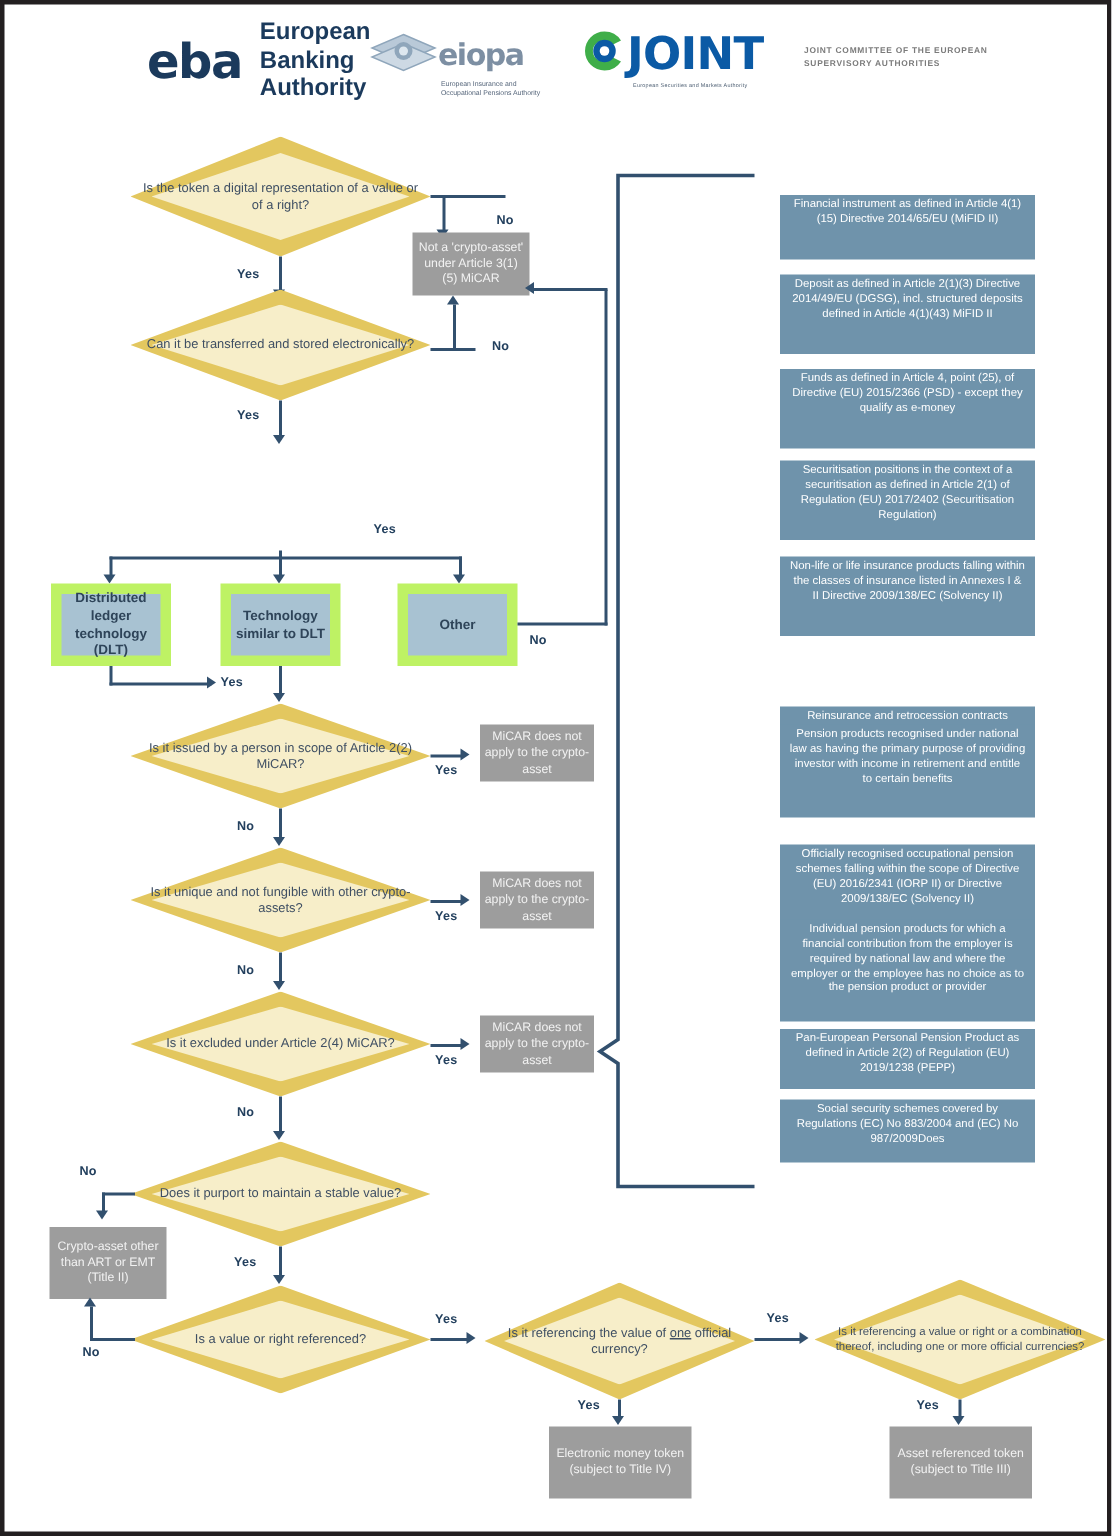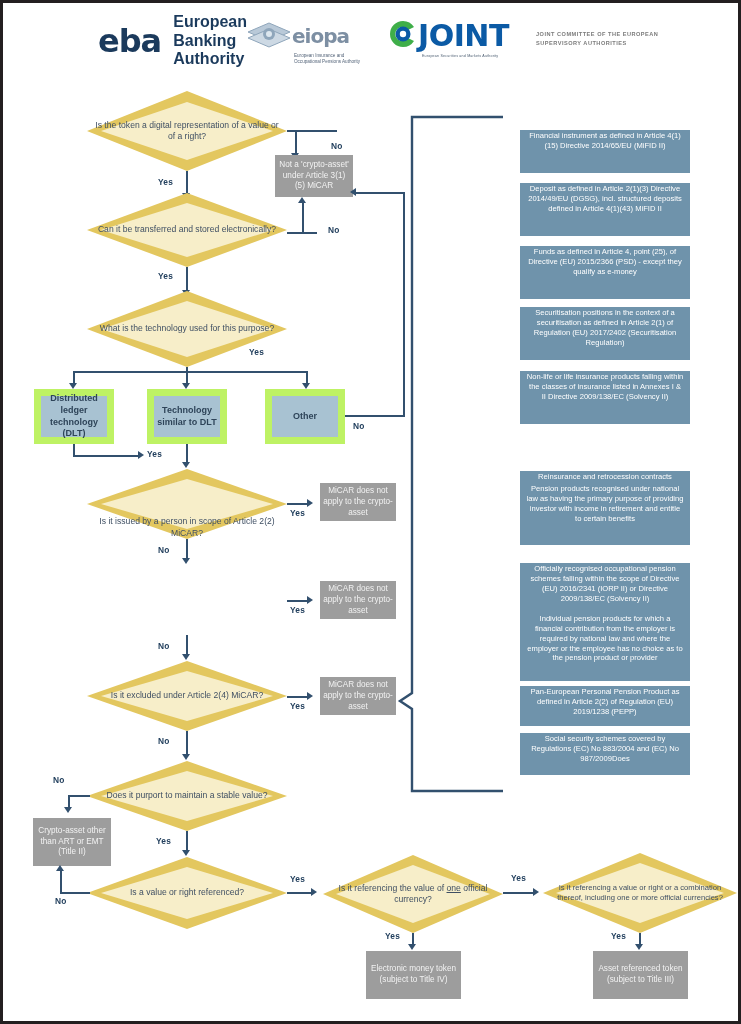--- a/index.html
+++ b/index.html
@@ -135,25 +135,20 @@
 
   <div class="abs ln" style="left:284px;top:229px;width:30px;height:2px;"></div>
   <div class="abs ln" style="left:299px;top:200px;width:2px;height:30px;"></div>
   <div class="abs arw arw-u" style="left:295px;top:194px;"></div>
   <div class="abs lbl" style="left:325px;top:222px;">No</div>
 
   <div class="abs ln" style="left:183px;top:264px;width:2px;height:26px;"></div>
   <div class="abs arw arw-d" style="left:179px;top:287px;"></div>
   <div class="abs lbl" style="left:155px;top:268px;">Yes</div>
 
-  <div class="abs dia" style="left:84px;top:288px;width:200px;height:76px;">
-    <div class="dshape"></div>
-    <div class="dinner" style="left:14px;top:10px;right:14px;bottom:10px;"></div>
-    <div class="dtext">What is the technology used for this purpose?</div>
-  </div>
 
   <div class="abs ln" style="left:183px;top:364px;width:2px;height:18px;"></div>
   <div class="abs ln" style="left:70px;top:368px;width:235px;height:2px;"></div>
   <div class="abs ln" style="left:70px;top:368px;width:2px;height:14px;"></div>
   <div class="abs ln" style="left:303px;top:368px;width:2px;height:14px;"></div>
   <div class="abs arw arw-d" style="left:66px;top:380px;"></div>
   <div class="abs arw arw-d" style="left:179px;top:380px;"></div>
   <div class="abs arw arw-d" style="left:299px;top:380px;"></div>
   <div class="abs lbl" style="left:246px;top:344px;">Yes</div>
 
@@ -179,35 +174,40 @@
   <div class="abs arw arw-l" style="left:347px;top:185px;"></div>
   <div class="abs lbl" style="left:350px;top:418px;">No</div>
 
   <div class="abs ln" style="left:70px;top:441px;width:2px;height:13px;"></div>
   <div class="abs ln" style="left:70px;top:452px;width:68px;height:2px;"></div>
   <div class="abs arw arw-r" style="left:135px;top:448px;"></div>
   <div class="abs lbl" style="left:144px;top:446px;">Yes</div>
   <div class="abs ln" style="left:183px;top:441px;width:2px;height:21px;"></div>
   <div class="abs arw arw-d" style="left:179px;top:459px;"></div>
 
-  <div class="abs dia" style="left:84px;top:466px;width:200px;height:70px;align-items:flex-end;">
+  <div class="abs dia" style="left:84px;top:466px;width:200px;height:70px;">
     <div class="dshape"></div>
     <div class="dinner" style="left:14px;top:10px;right:14px;bottom:10px;"></div>
     <div class="dtext">Is it issued by a person in scope of Article 2(2) MiCAR?</div>
   </div>
   <div class="abs ln" style="left:284px;top:500px;width:22px;height:2px;"></div>
   <div class="abs arw arw-r" style="left:304px;top:496px;"></div>
   <div class="abs lbl" style="left:287px;top:505px;">Yes</div>
   <div class="abs gbox" style="left:317px;top:480px;width:76px;height:38px;">
     <span>MiCAR does not apply to the crypto-asset</span>
   </div>
   <div class="abs ln" style="left:183px;top:536px;width:2px;height:22px;"></div>
   <div class="abs arw arw-d" style="left:179px;top:555px;"></div>
   <div class="abs lbl" style="left:155px;top:542px;">No</div>
 
+  <div class="abs dia" style="left:84px;top:562px;width:200px;height:70px;">
+    <div class="dshape"></div>
+    <div class="dinner" style="left:14px;top:10px;right:14px;bottom:10px;"></div>
+    <div class="dtext">Is it unique and not fungible with other crypto-assets?</div>
+  </div>
   <div class="abs ln" style="left:284px;top:597px;width:22px;height:2px;"></div>
   <div class="abs arw arw-r" style="left:304px;top:593px;"></div>
   <div class="abs lbl" style="left:287px;top:602px;">Yes</div>
   <div class="abs gbox" style="left:317px;top:578px;width:76px;height:38px;">
     <span>MiCAR does not apply to the crypto-asset</span>
   </div>
   <div class="abs ln" style="left:183px;top:632px;width:2px;height:22px;"></div>
   <div class="abs arw arw-d" style="left:179px;top:651px;"></div>
   <div class="abs lbl" style="left:155px;top:638px;">No</div>
 

